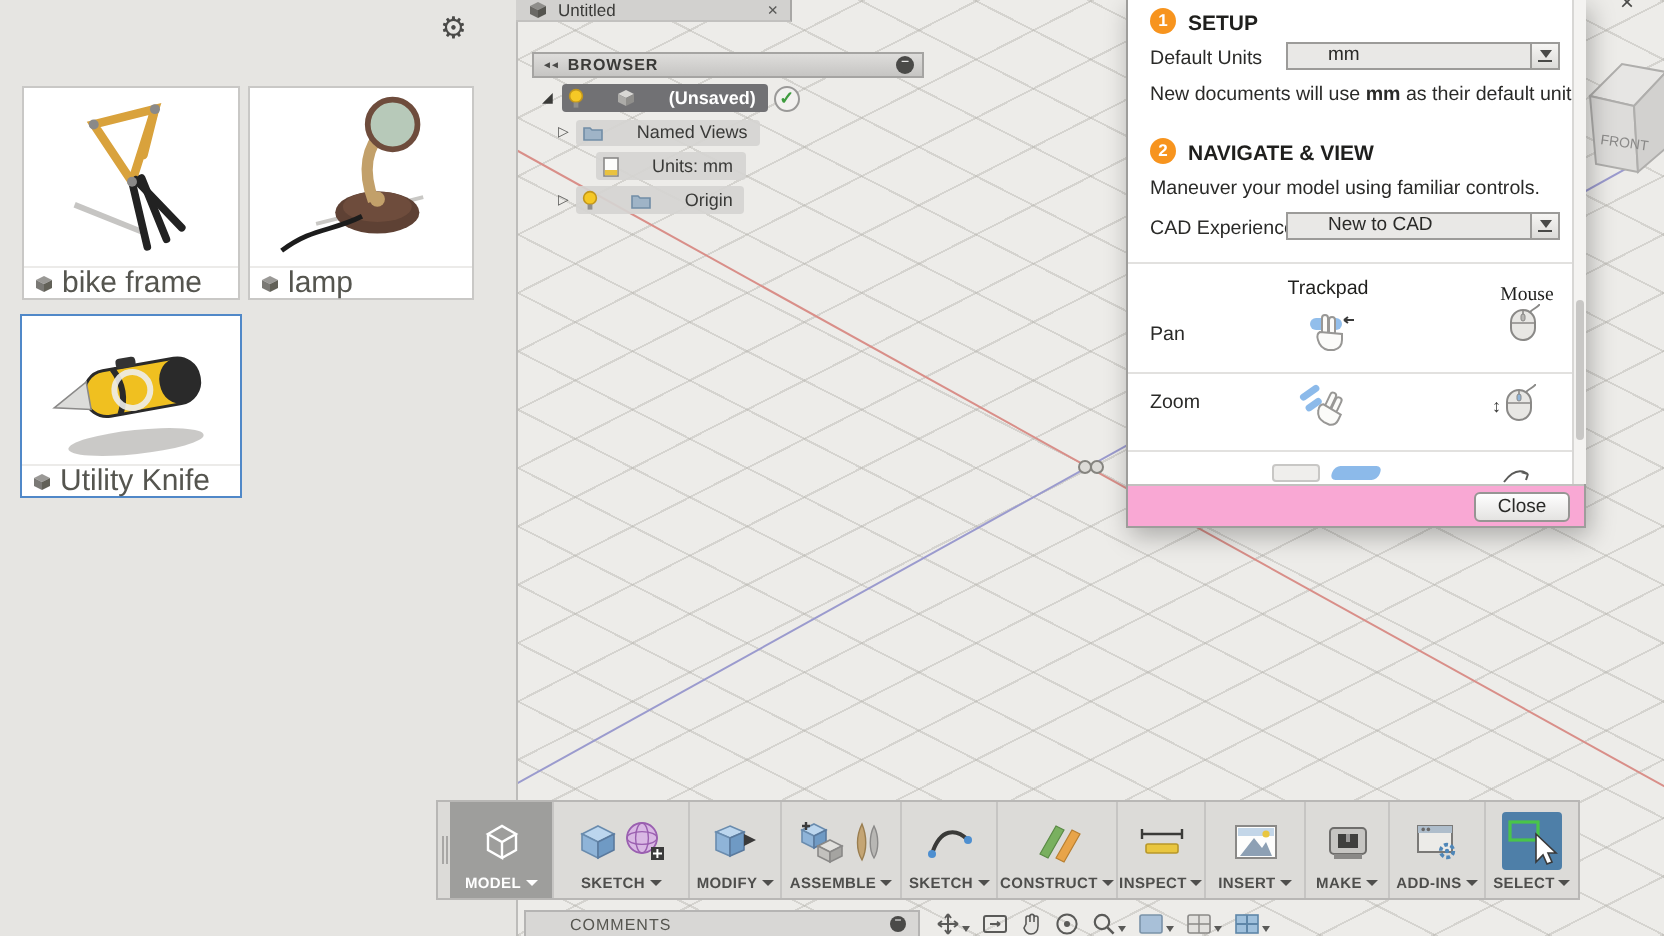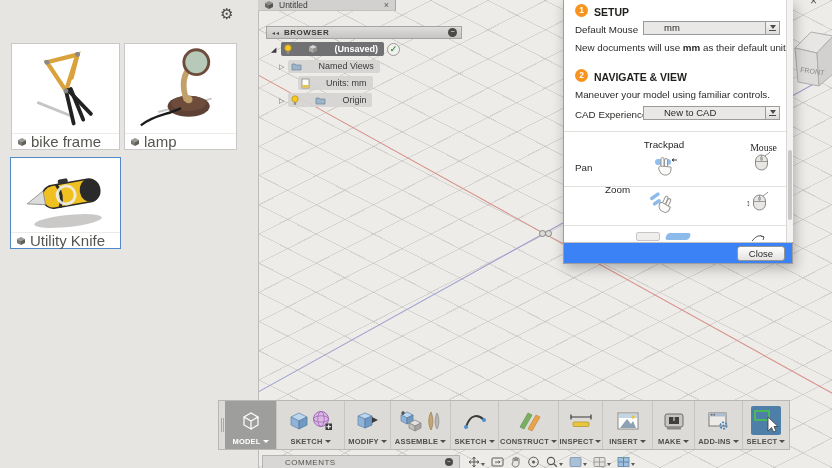--- a/index.html
+++ b/index.html
@@ -81,21 +81,21 @@
   .dlg-hr { position:absolute; left:0; width:222px; height:1px; background:#E2E1DF; }
   .tbl-head { position:absolute; font-size:9.8px; color:#1F1F1D; text-align:center; }
   .row-label { position:absolute; font-size:9.8px; color:#2A2A28; }
   .gest { position:absolute; }
   .updown { font-size:9px; color:#3A3A38; margin-right:1px; }
   .partial-strip { position:absolute; left:0; top:230px; width:222px; height:12px; overflow:hidden; }
   .pad-rect { position:absolute; left:72px; top:2px; width:24px; height:9px; background:#EFEEEC;
     border:1px solid #C8C7C5; border-radius:2px; }
   .blue-streak { position:absolute; left:102px; top:3px; width:24px; height:7px; background:#7FB3E8;
     border-radius:3px; transform:skewX(-20deg); opacity:.9; }
-  .dlg-footer { position:absolute; left:0; top:242px; width:228px; height:21px; background:#3b82f6;
+  .dlg-footer { position:absolute; left:0; top:242px; width:228px; height:21px; background:#f9a8d4;
     border-top:1px solid #C2C1BF; }
   .close-btn { position:absolute; right:7px; top:3px; width:48px; height:15px; font-size:9.5px; color:#2A2A28;
     background:linear-gradient(#FEFEFE,#E4E3E1); border:1px solid #969593; border-radius:3px;
     text-align:center; line-height:13px; }
 
   
   .toolbar { position:absolute; left:218px; top:400px; height:50px; display:flex; align-items:stretch;
     background:#DCDBD8; border:1px solid #B8B7B5; z-index:4; }
   .grip { width:6px; display:flex; align-items:center; justify-content:center; gap:1px; }
   .grip i { display:block; width:1px; height:14px; background:#A8A7A5; }
@@ -522,21 +522,21 @@
     </svg>
     <span class="ncaret"></span>
   </div>
 </div>
 
 <div class="dialog">
   <div class="dlg-content">
     <div class="step-circle" style="left:11px; top:4px;">1</div>
     <div class="sec-title" style="left:30px; top:6px;">SETUP</div>
 
-    <div class="fld-label" style="left:11px; top:24px;">Default Mouse</div>
+    <div class="fld-label" style="left:11px; top:24px;">Default Units</div>
     <div class="dropdown" style="left:79px; top:21px;">
       <span class="dd-val">mm</span>
       <span class="dd-btn">
           <i class="dd-car"></i>
           <i class="dd-bar"></i>
         </span>
     </div>
 
     <div class="note" style="left:11px; top:42px;"><span>New documents will use </span><b>mm</b><span> as their default unit.</span></div>
 
@@ -568,21 +568,21 @@
       </g>
     </svg>
     <svg class="gest" style="left:190px; top:152px;" width="16" height="21" viewBox="0 0 16 21">
       <path d="M11 4 c2 -2 3.5 -2 5 -4" stroke="#8A8987" fill="none" stroke-width="1"></path>
       <rect x="1.5" y="3" width="12" height="15" rx="6" fill="#E8E7E4" stroke="#8A8987" stroke-width="1"></rect>
       <path d="M7.5 3 v5 M1.5 9.5 h12" stroke="#8A8987" stroke-width="0.8"></path>
       <rect x="6.5" y="5" width="2" height="3.5" rx="1" fill="#B8B7B4" stroke="#8A8987" stroke-width="0.5"></rect>
     </svg>
 
     <div class="dlg-hr" style="top:186px;"></div>
-    <div class="row-label" style="left:11px; top:184px;margin-left:30px;">Zoom</div>
+    <div class="row-label" style="left:11px; top:196px;">Zoom</div>
     <svg class="gest" style="left:84px; top:189px;" width="30" height="29" viewBox="0 0 30 29">
       <rect x="1" y="6" width="11" height="3.5" rx="1.7" fill="#7FB3E8" transform="rotate(-35 6 7)" opacity="0.9"></rect>
       <rect x="4" y="12" width="9" height="3.5" rx="1.7" fill="#7FB3E8" transform="rotate(-35 8 13)" opacity="0.9"></rect>
       <g transform="rotate(25 17 18)" fill="#FBFBF9" stroke="#989795" stroke-width="1">
         <rect x="13" y="7.5" width="3" height="9" rx="1.5"></rect>
           <rect x="16.5" y="8.5" width="3" height="8" rx="1.5"></rect>
         <path d="M12 15 q-2 1 -1 4 q1 3.5 5 4 h3 q3 -1 3 -4 v-3 z"></path>
       </g>
     </svg>
     <div class="gest" style="left:182px; top:192px; display:flex; align-items:center;">

